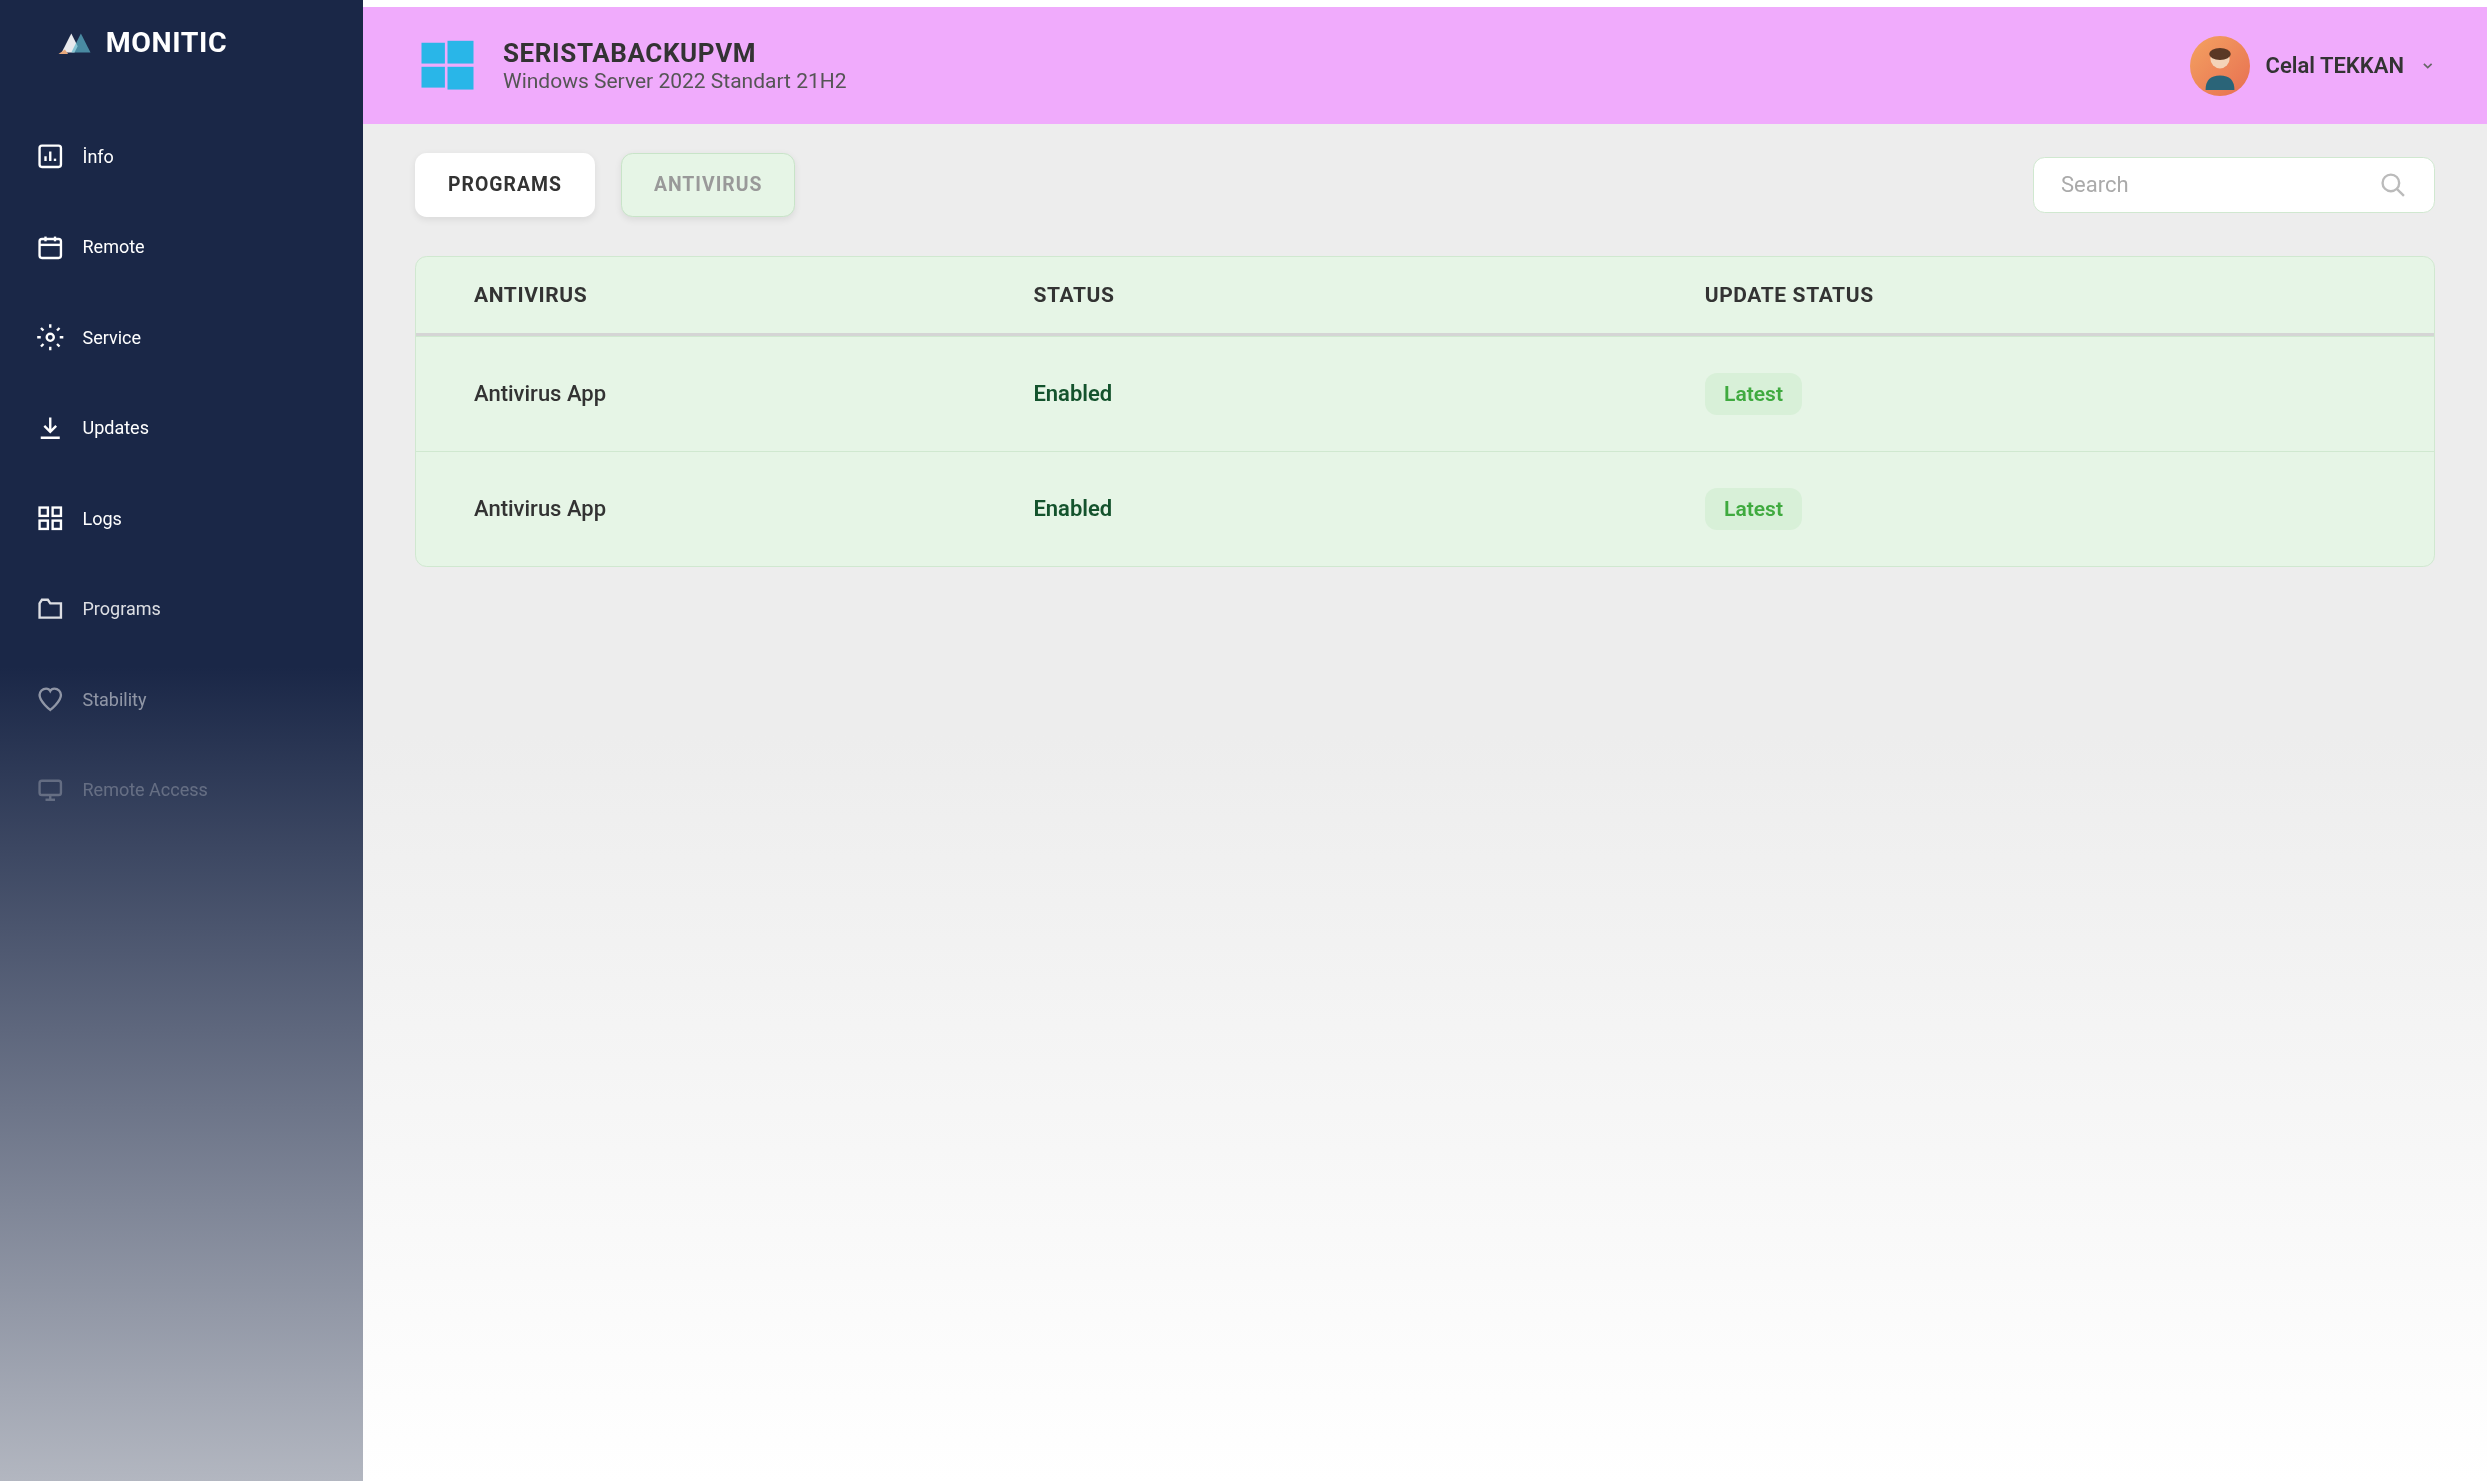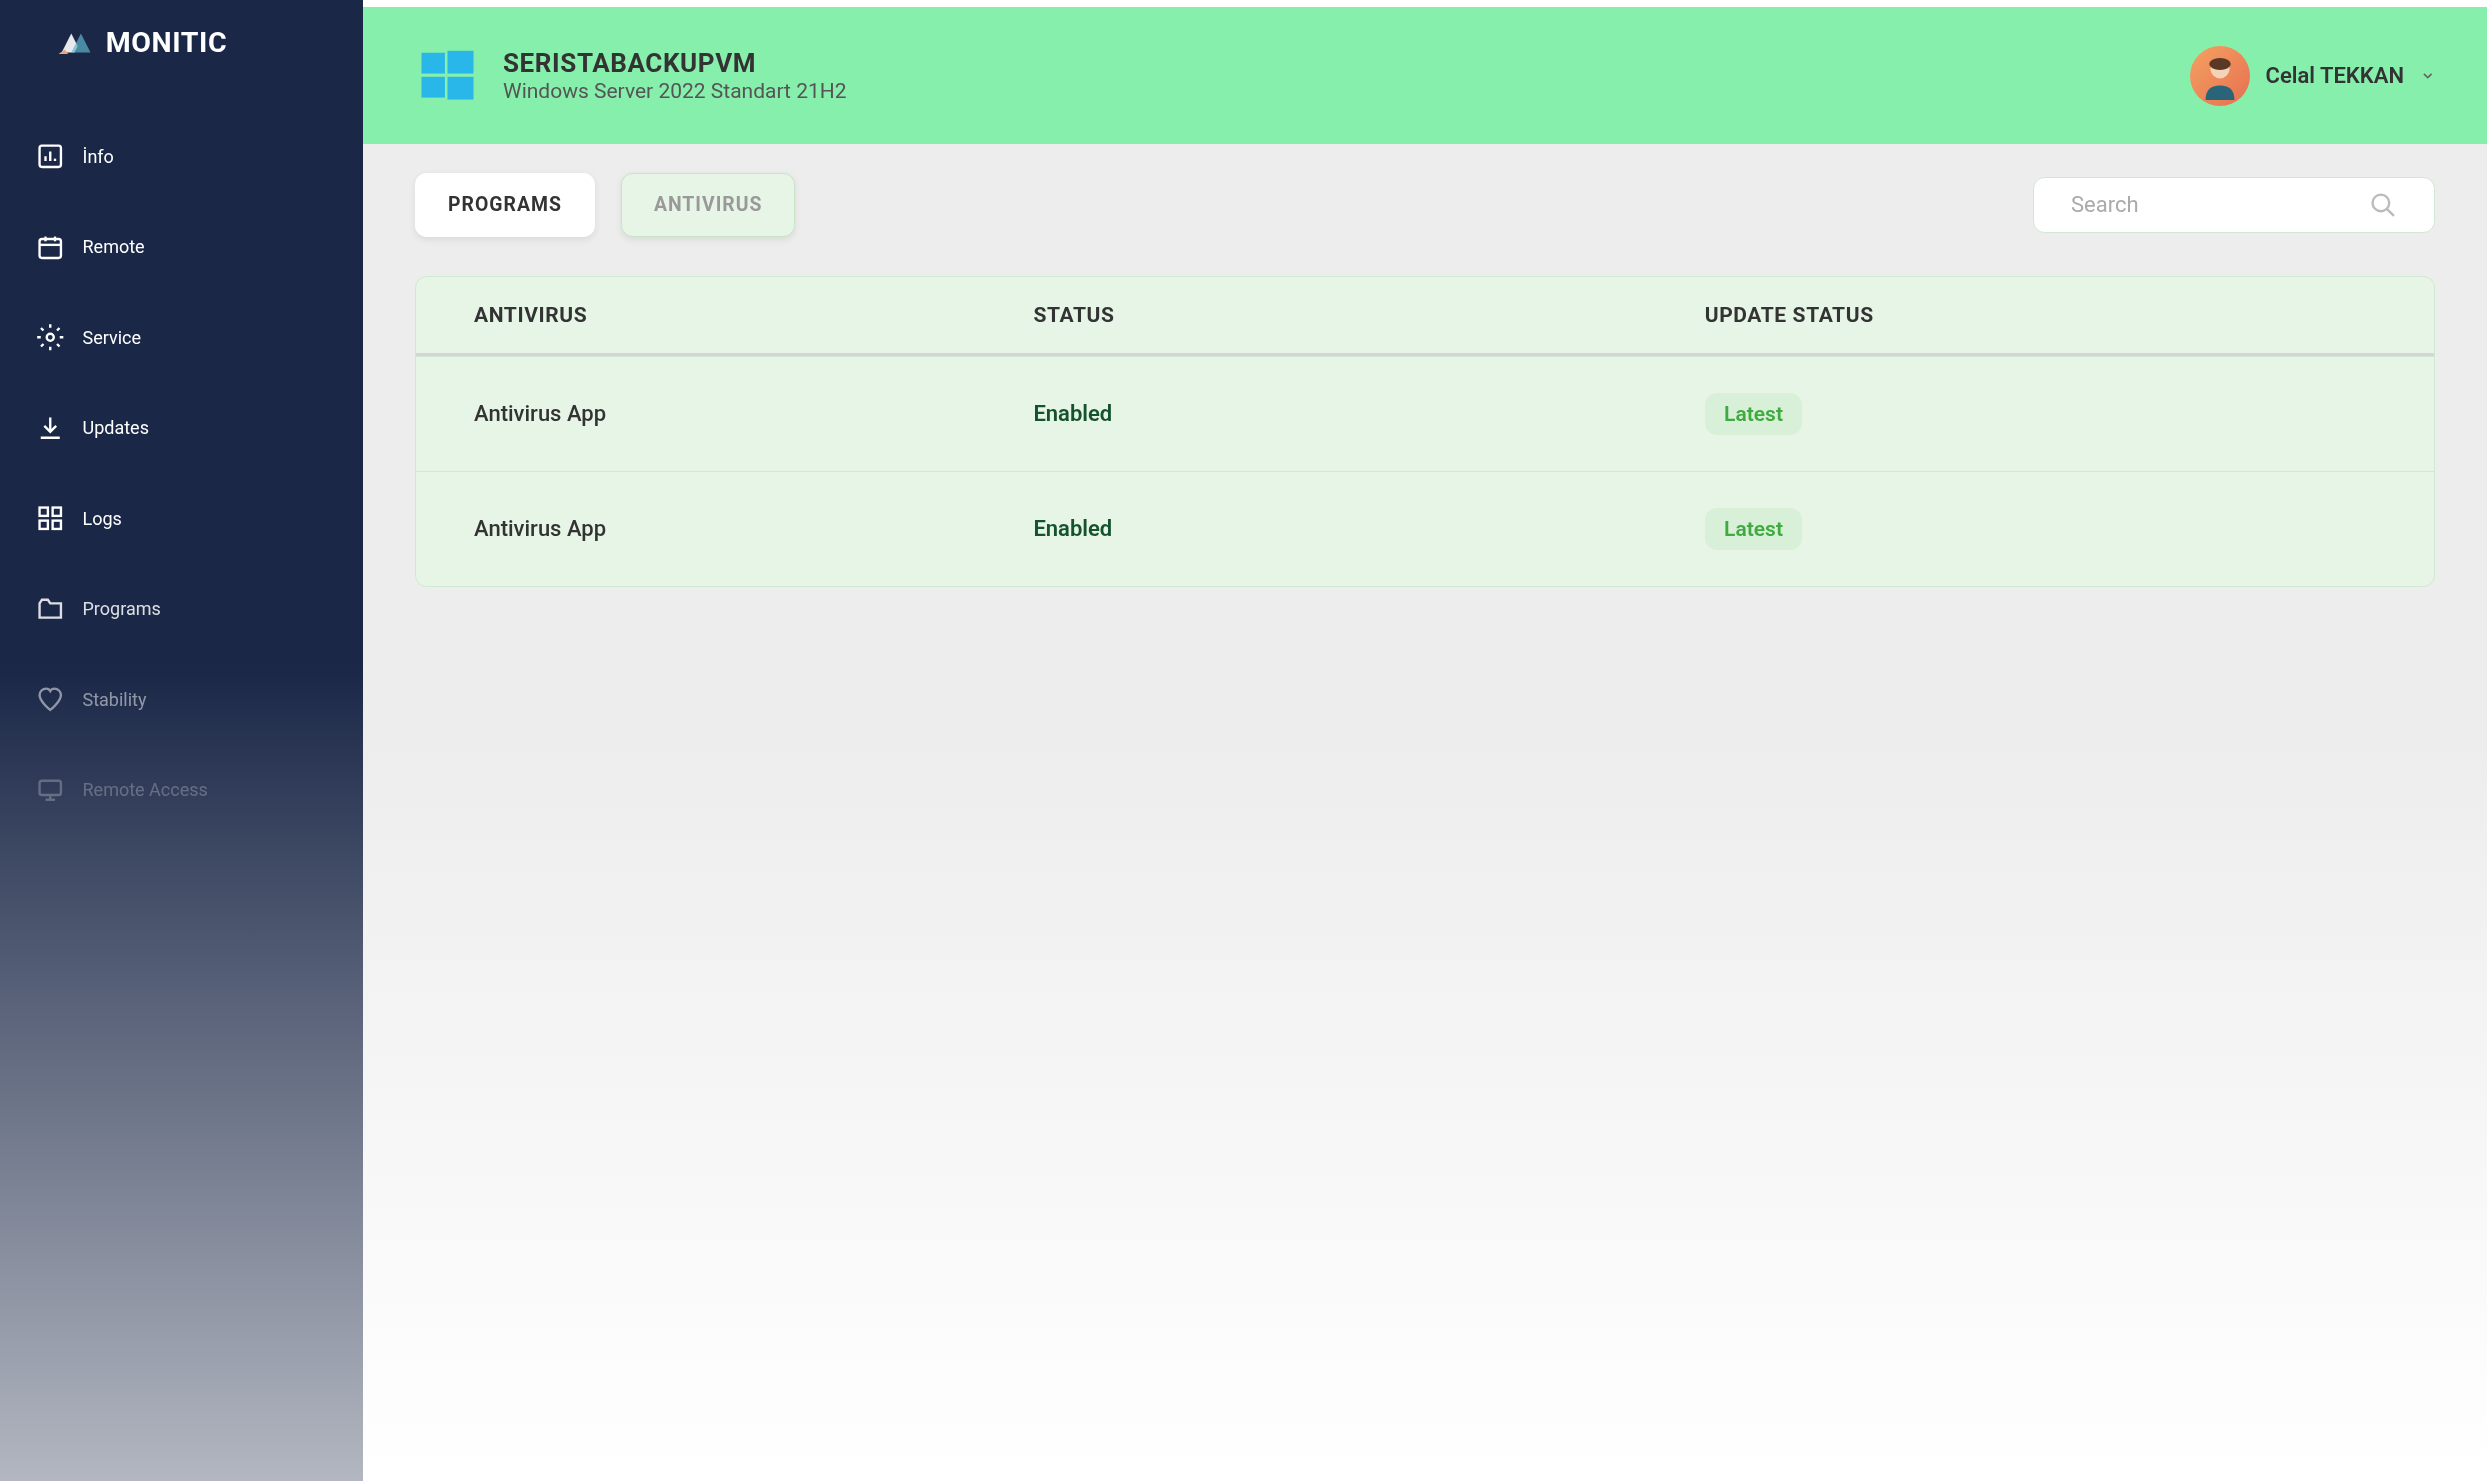--- a/index.html
+++ b/index.html
@@ -80,22 +80,22 @@
       font-size: 18px;
       font-weight: 400;
     }
     .main {
       flex: 1;
       display: flex;
       flex-direction: column;
       background: #ededed;
     }
     .header {
-      background: #86efac;
-      padding: 36px 52px;
+      background: #f0abfc;
+      padding: 26px 52px;
       display: flex;
       align-items: center;
       justify-content: space-between;
       border-top: 7.8px solid #ffffff;
     }
     .header-left {
       display: flex;
       align-items: center;
       gap: 23px;
     }
@@ -187,21 +187,21 @@
       background: #e6f5e6;
       color: #999;
       border: 1.9px solid #c8e4c8;
     }
     .search-box {
       display: flex;
       align-items: center;
       background: #ffffff;
       border: 1.9px solid #d0e8d0;
       border-radius: 11.7px;
-      padding: 13px 37px;
+      padding: 13px 27px;
       width: 402px;
       gap: 13px;
     }
     .search-input {
       flex: 1;
       border: none;
       outline: none;
       font-size: 22px;
       color: #666;
       background: transparent;

